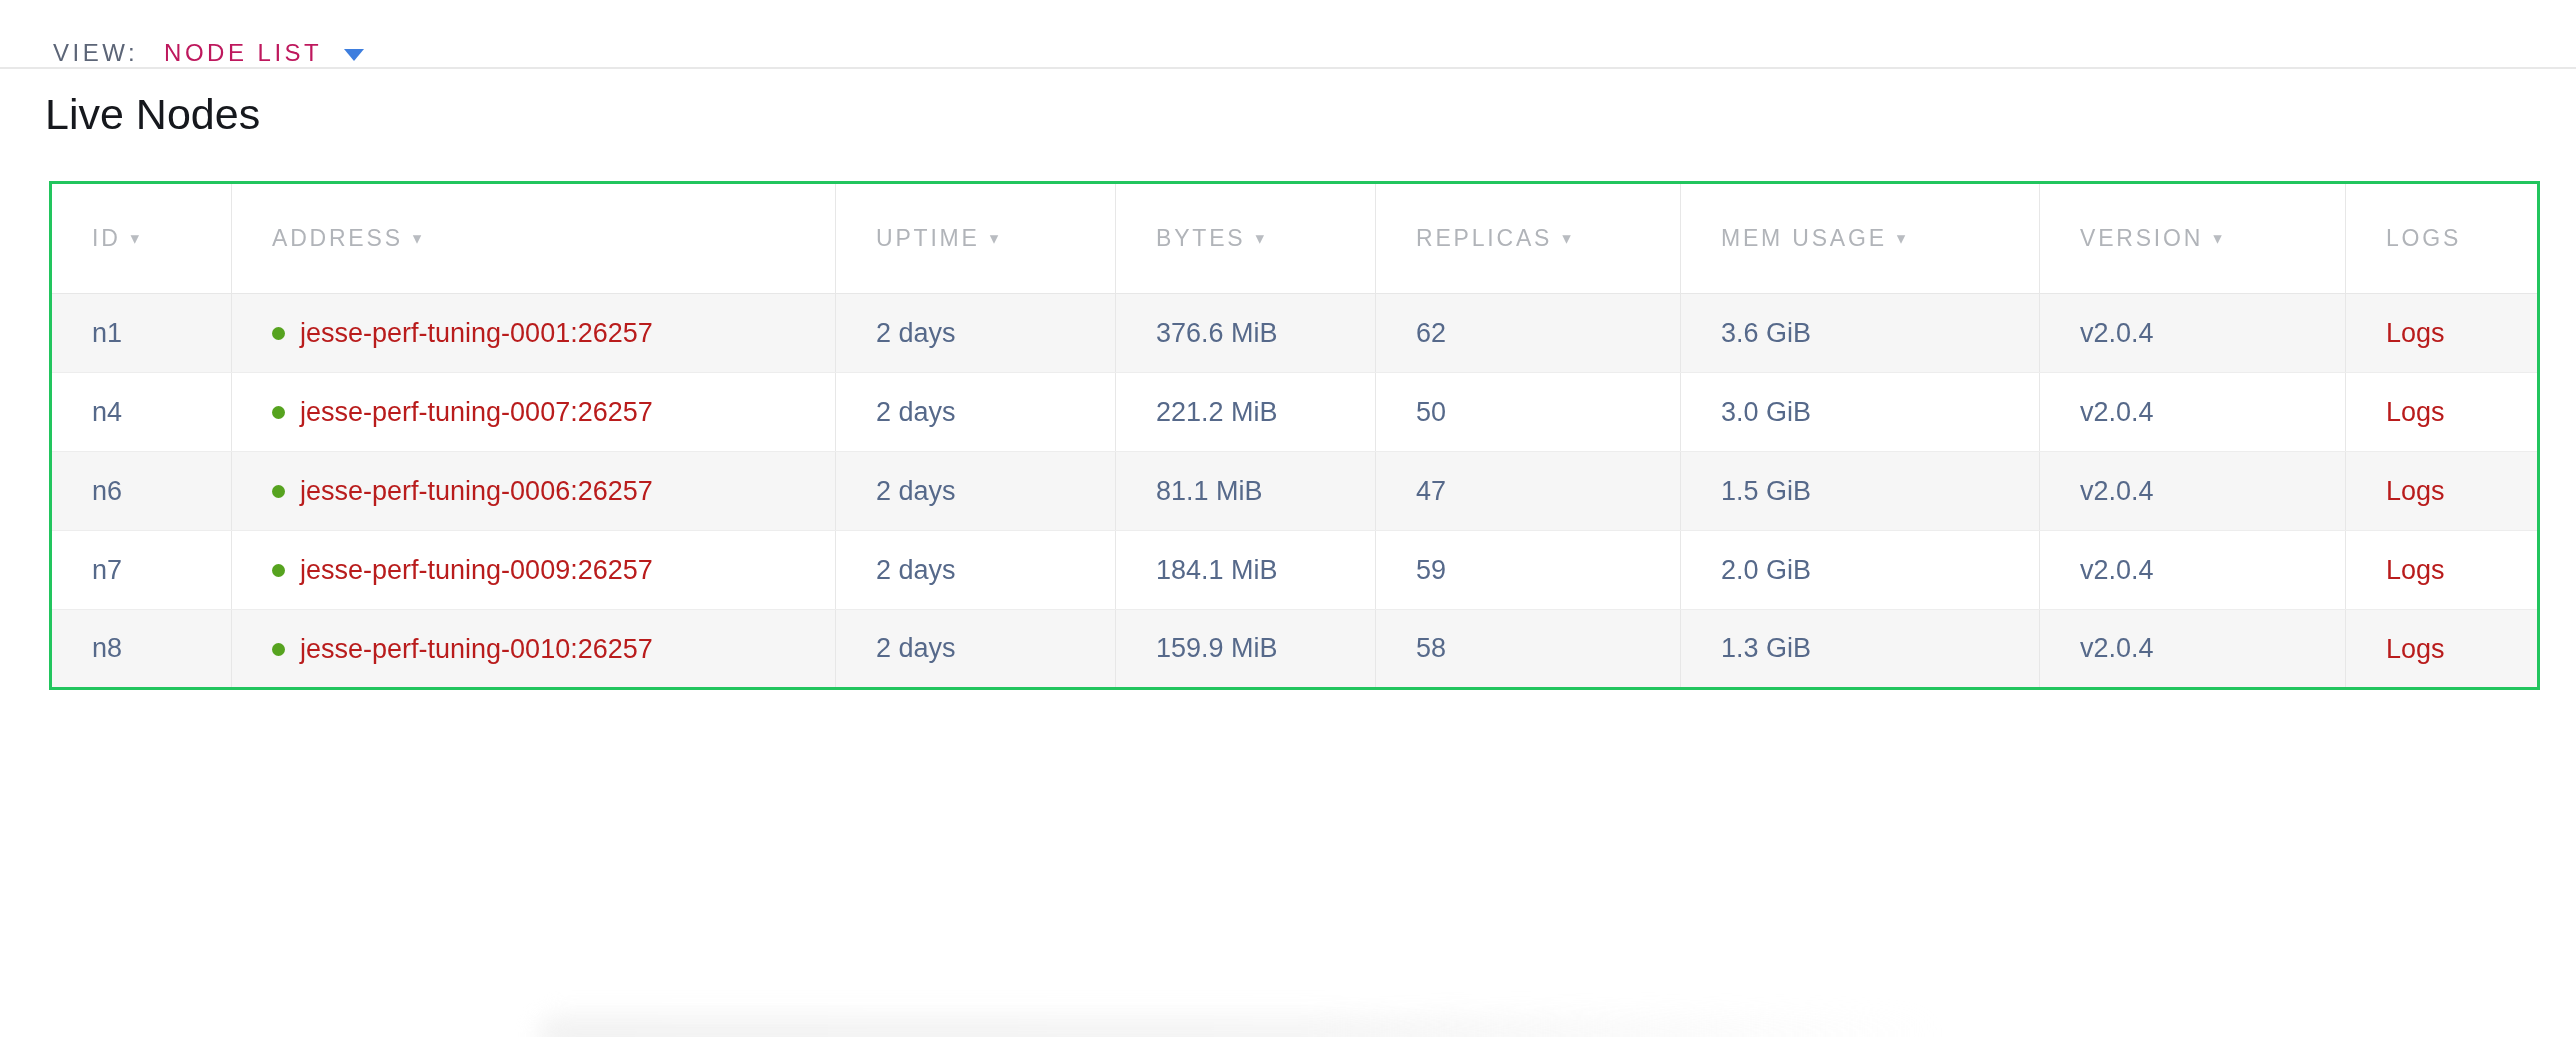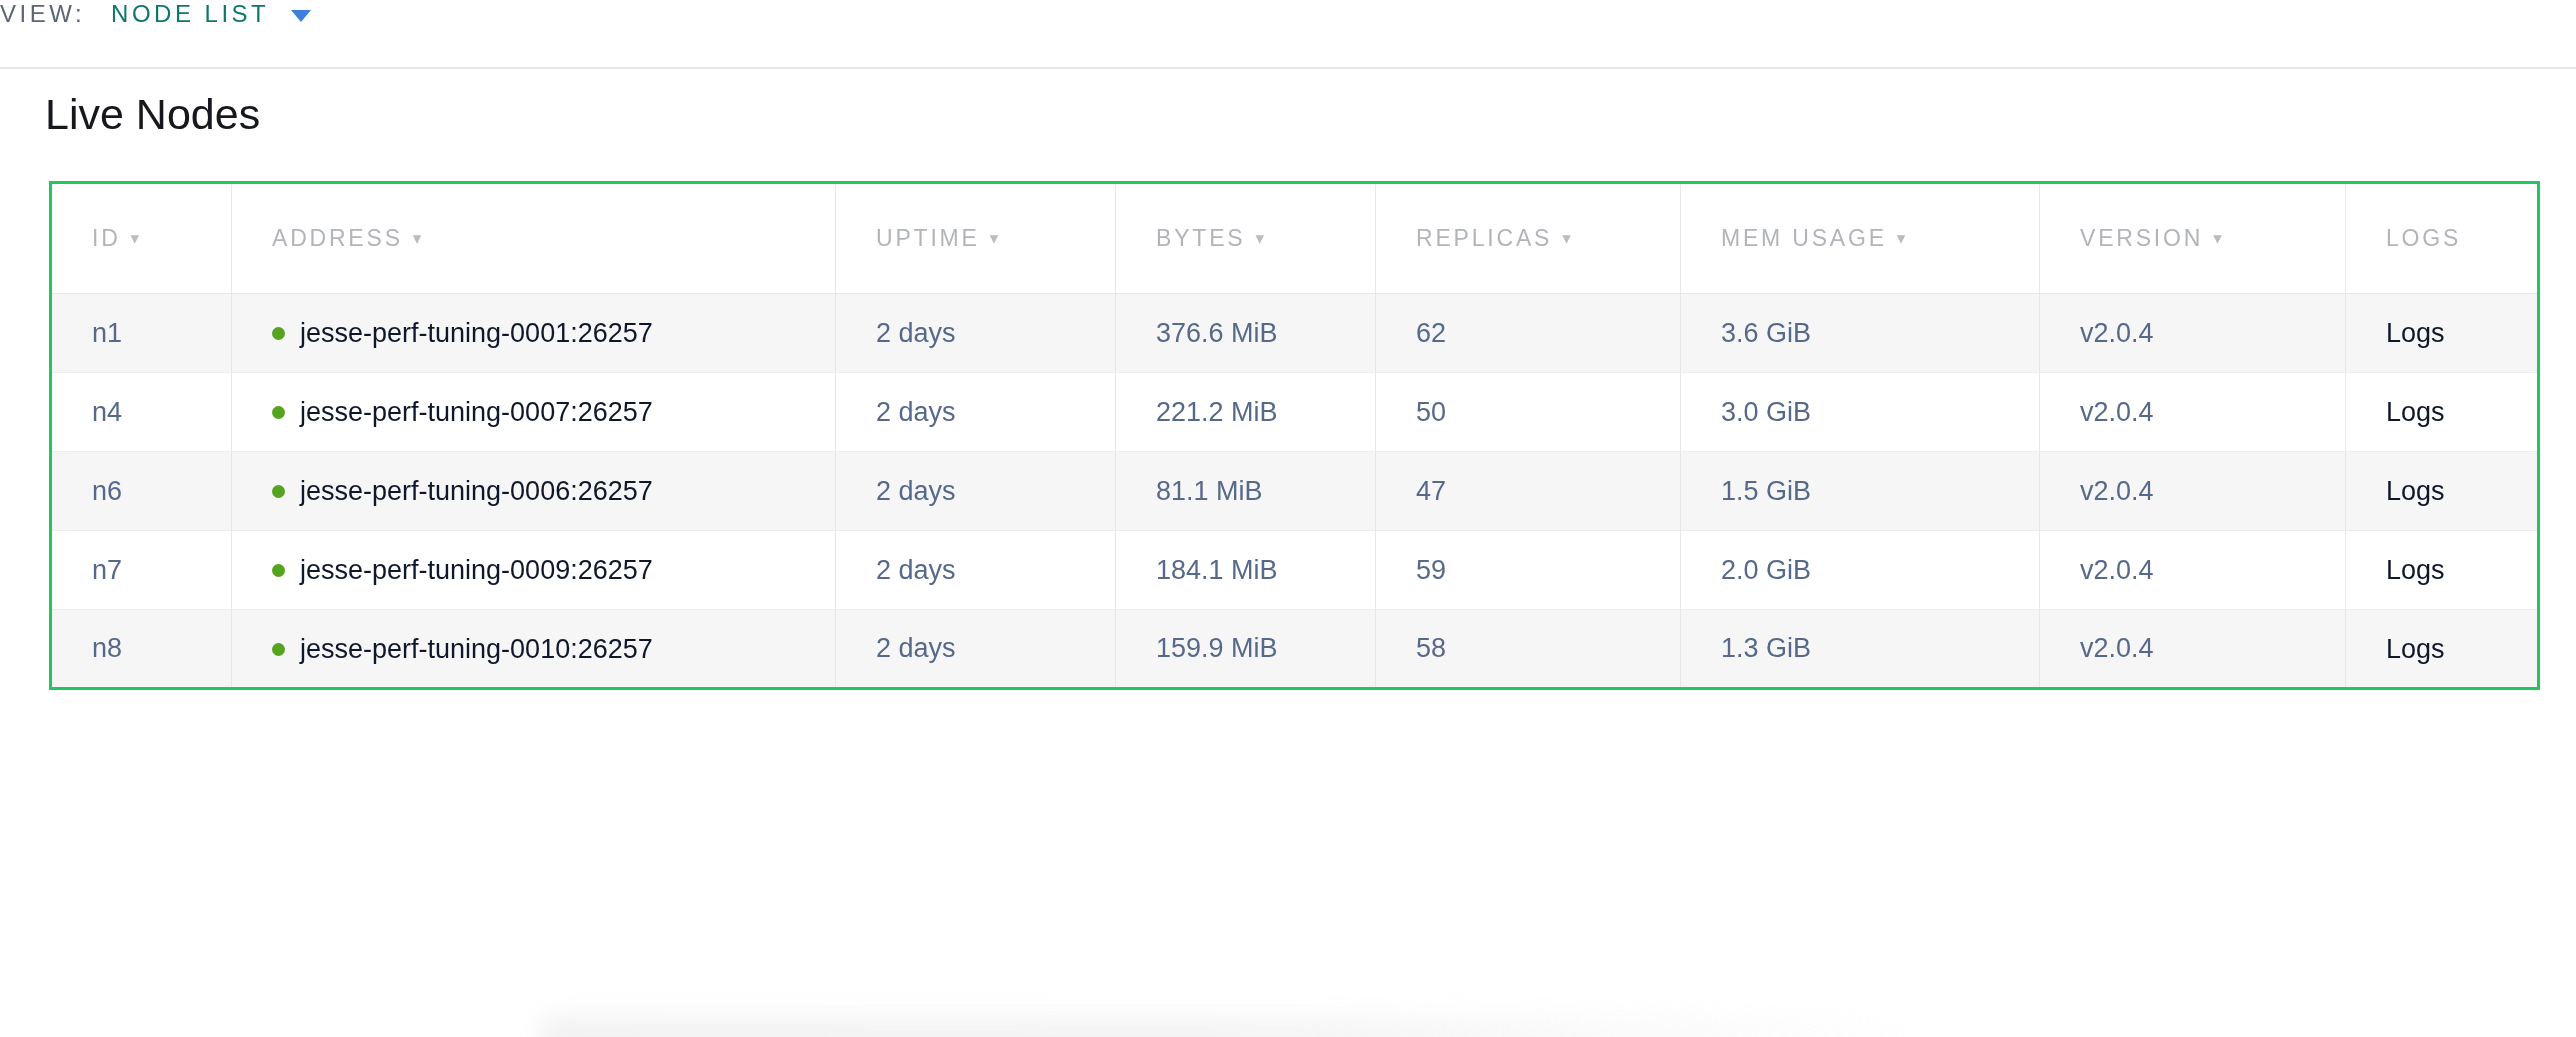--- a/index.html
+++ b/index.html
@@ -2,24 +2,24 @@
 <html><head>
 <meta charset="utf-8">
 <style>
   * { margin:0; padding:0; box-sizing:border-box; }
   html,body { width:2576px; height:1037px; background:#ffffff; overflow:hidden;
               font-family:"Liberation Sans", sans-serif; }
 
   
   .topbar { position:absolute; top:0; left:0; width:2576px; height:69px;
             background:#ffffff; border-bottom:2px solid #e8e8e8;
-            display:flex; align-items:flex-start; }
+            display:flex; align-items:flex-end; padding-left:53px; }
   .view-label { font-size:24px; letter-spacing:3.5px; color:#5c6577; }
   .view-dropdown { display:flex; align-items:center; margin-left:26px; cursor:pointer; }
-  .view-value { font-size:24px; letter-spacing:3.5px; color:#0f766e; }
+  .view-value { font-size:24px; letter-spacing:3.5px; color:#be185d; }
   .caret-down { width:0; height:0; margin-left:22px; margin-top:3px;
                 border-left:10px solid transparent; border-right:10px solid transparent;
                 border-top:12px solid #3e7ede; }
 
   
   .page-title { position:absolute; left:45px; top:89px; font-size:43px;
                 font-weight:normal; color:#16181d; line-height:1.2; }
 
   
   .table-wrap { position:absolute; left:49px; top:181px; width:2487px; }
@@ -30,21 +30,21 @@
   thead th { height:111px; font-size:23px; font-weight:normal; letter-spacing:2.8px;
              color:#b1b4b9; border-bottom:1px solid #e7e7e7; vertical-align:middle;
              cursor:pointer; white-space:nowrap; }
   .arrow { font-size:17px; color:#b9bcc1; margin-left:10px; position:relative; top:-2px; }
   tbody td { height:79px; font-size:27px; color:#56698a; vertical-align:middle;
              border-bottom:1px solid #ededed; white-space:nowrap; }
   tbody tr:nth-child(odd) { background:#f6f6f6; }
   tbody tr:last-child td { border-bottom:none; }
   .dot { display:inline-block; width:13px; height:13px; border-radius:50%;
          background:#56a31f; margin-right:15px; vertical-align:middle; }
-  a.link { color:#0f172a; text-decoration:none; vertical-align:middle;margin-top:36px; }
+  a.link { color:#b91c1c; text-decoration:none; vertical-align:middle;margin-top:36px; }
 
   
   .below-shadow { position:absolute; left:538px; top:1015px; width:1403px; height:41px;
                   background:linear-gradient(90deg, #efefef 0%, #f3f3f3 55%, rgba(243,243,243,0) 100%);
                   border-radius:22px; filter:blur(11px); opacity:.8; }
 </style>
 </head>
 <body>
 
 <div class="topbar">

